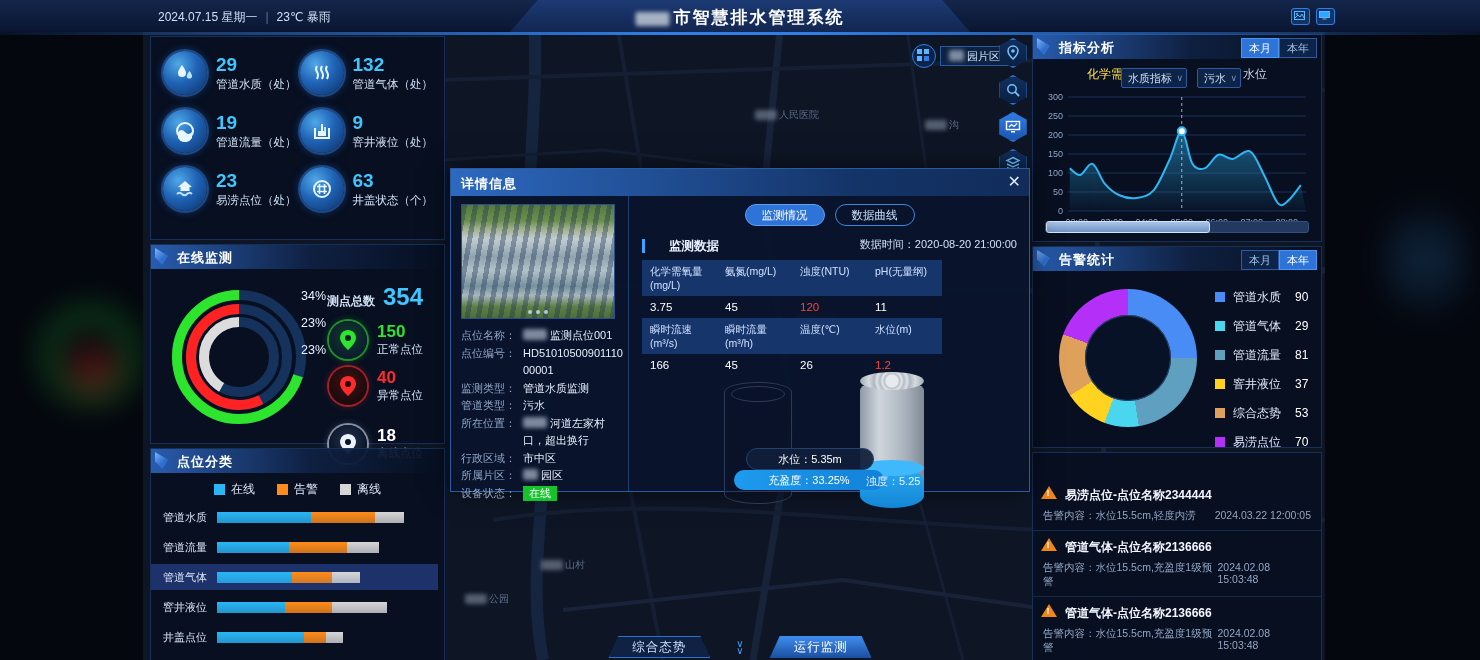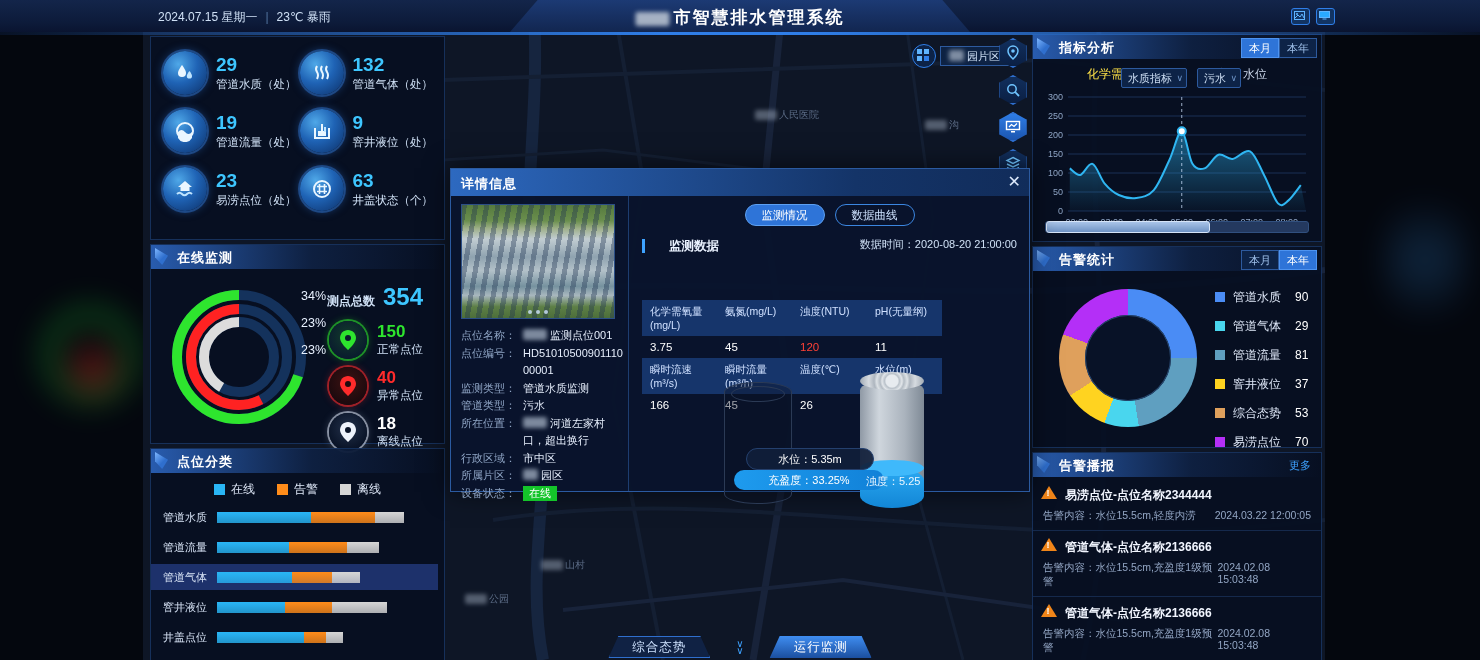--- a/index.html
+++ b/index.html
@@ -121,21 +121,21 @@
   .blur-block.sm{width:15px;}
   .badge-online{display:inline-block;background:#14c42a;color:#fff;font-size:11px;padding:0 6px;line-height:15px;}
   .m-right{position:absolute;left:179px;top:27px;right:0;bottom:0;}
   .m-tabs{position:absolute;left:50%;top:8px;transform:translateX(-50%);display:flex;gap:10px;}
   .m-tab{height:20px;line-height:20px;border-radius:11px;padding:0 16px;font-size:11.5px;cursor:pointer;
     color:#cfe3ff;border:1px solid #3b86e0;}
   .m-tab.active{background:#2e74d8;color:#fff;border-color:#5da0f2;}
   .sec-row{position:absolute;left:12px;right:12px;top:40px;height:18px;}
   .sec-title{color:#eaf2ff;font-size:12.5px;font-weight:bold;border-left:3px solid #3ea2ff;padding-left:24px;}
   .sec-time{position:absolute;right:0;top:1px;color:#cfe0f5;font-size:11px;}
-  .m-table{position:absolute;left:12px;top:64px;width:300px;margin-top:40px;}
+  .m-table{position:absolute;left:12px;top:64px;width:300px;}
   .t-row{display:flex;}
   .t-cell{flex:1;font-size:10.5px;padding:5px 2px 5px 8px;box-sizing:border-box;}
   .t-head .t-cell{background:#16356b;color:#cfe0ff;}
   .t-vals .t-cell{color:#fff;font-size:11.5px;}
   .t-cell.red{color:#ff4136;}
   .flow-col{position:absolute;right:12px;top:64px;width:118px;text-align:center;}
   .flow-lab{background:#16356b;color:#cfe0ff;font-size:10.5px;padding:5px 0;}
   .flow-val{margin-top:10px;font-size:16.5px;font-weight:bold;letter-spacing:.5px;
     background:linear-gradient(180deg,#d9efff,#3ea2ff);-webkit-background-clip:text;background-clip:text;color:transparent;
     text-shadow:0 0 12px rgba(62,162,255,.35);}
@@ -351,21 +351,21 @@
           <svg width="22" height="24" viewBox="0 0 22 24">
             <path d="M11,2 C15.4,2 19,5.6 19,10 C19,15 11,22 11,22 C11,22 3,15 3,10 C3,5.6 6.6,2 11,2 Z" fill="#ff2b2b"></path>
             <circle cx="11" cy="10" r="3" fill="#1d0a0e"></circle>
           </svg>
         </span>
     <span>
           <div class="pin-val" style="color:#ff2b2b;">40</div>
           <div class="pin-lab">异常点位</div>
         </span>
   </div>
-  <div class="pin-row" style="top:168px;align-items:center;">
+  <div class="pin-row" style="top:180px;align-items:center;">
     <span class="pin-ico" style="background:radial-gradient(circle at 50% 40%,#23314a,#0a1428 70%);box-shadow:0 0 0 2px rgba(220,230,245,.55),0 0 8px rgba(180,200,230,.35);">
           <svg width="22" height="24" viewBox="0 0 22 24">
             <path d="M11,2 C15.4,2 19,5.6 19,10 C19,15 11,22 11,22 C11,22 3,15 3,10 C3,5.6 6.6,2 11,2 Z" fill="#eef3fb"></path>
             <circle cx="11" cy="10" r="3" fill="#0a1428"></circle>
           </svg>
         </span>
     <span>
           <div class="pin-val" style="color:#fff;">18</div>
           <div class="pin-lab">离线点位</div>
         </span>
@@ -655,24 +655,20 @@
         </div>
     <div class="dn-row">
           <i class="sw" style="background: rgb(180, 47, 247);"></i>
           <span class="lb">易涝点位</span>
           <span class="vl">70</span>
         </div>
   </div>
 </div>
 
 <div class="panel" style="left:1032px;top:452px;width:288px;height:208px;">
-  <div class="p-head">
-    <span class="p-title">告警播报</span>
-    <span class="more-link">更多</span>
-  </div>
   <div class="feed">
     <div class="feed-item">
           <span class="warn-tri"></span>
       <div class="feed-name">易涝点位-点位名称2344444</div>
       <div class="feed-sub">
             <span>告警内容：水位15.5cm,轻度内涝</span>
             <span>2024.03.22  12:00:05</span>
           </div>
         </div>
     <div class="feed-item">

